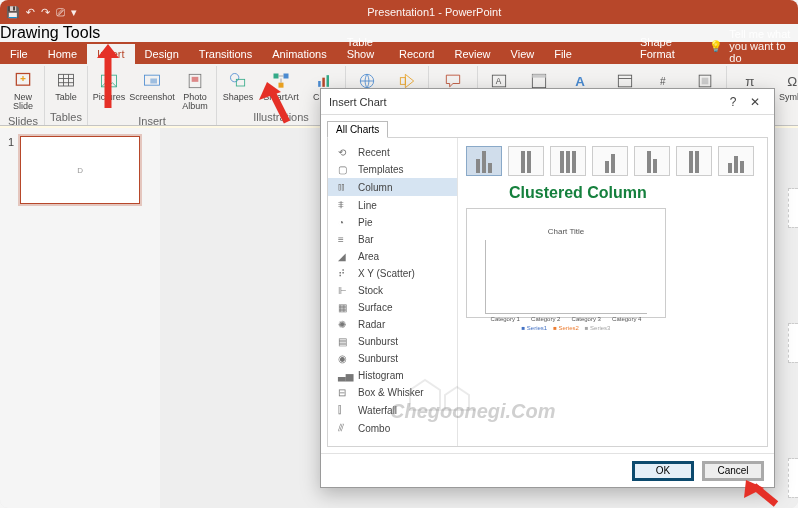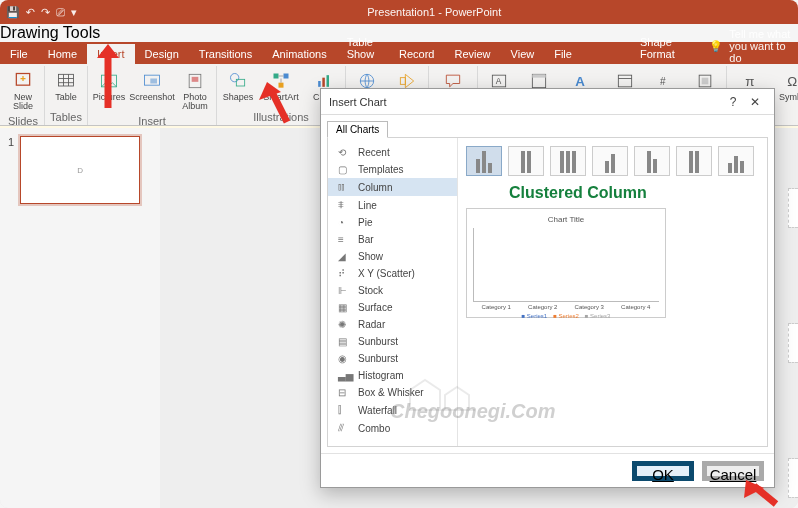--- a/index.html
+++ b/index.html
@@ -57,33 +57,33 @@
 .dlg-list { width: 130px; border-right: 1px solid #e4e4e4; padding: 6px 0; }
 .dlg-item { display: flex; align-items: center; gap: 6px; padding: 3px 10px; font-size: 10px; color: #444; cursor: pointer; }
 .dlg-item.sel { background: #d6e4f2; }
 .dlg-item .ic { width: 14px; display: inline-flex; color: #777; }
 .dlg-main { flex: 1; padding: 8px; }
 .subtype-row { display: flex; gap: 6px; margin-bottom: 8px; }
 .subt { width: 36px; height: 30px; border: 1px solid #ccc; display: flex; align-items: flex-end; justify-content: center; gap: 2px; padding: 2px; background: #fafafa; }
 .subt.sel { background: #d0ddeb; border-color: #8aa9c8; }
 .subt span { width: 4px; background: #888; }
 .subt-name { font-size: 16px; font-weight: 600; color: #15803d; margin-bottom: 6px; margin-left: 43px; }
-.preview { width: 200px; height: 110px; border: 1px solid #ccc; background: #fff; padding: 6px; }
+.preview { width: 200px; height: 110px; border: 1px solid #ccc; background: #fff; padding: 18px; }
 .chart-title { text-align: center; font-size: 8px; color: #555; margin-bottom: 4px; }
 .chart-box { height: 74px; border-left: 1px solid #bbb; border-bottom: 1px solid #bbb; display: flex; align-items: flex-end; justify-content: space-around; padding: 0 4px; }
 .bgroup { display: flex; gap: 2px; align-items: flex-end; }
 .bar { width: 4px; }
 .c1{background:#4472c4}.c2{background:#ed7d31}.c3{background:#a5a5a5}
 .cat-lbls { display: flex; justify-content: space-around; font-size: 6px; color: #555; margin-top: 2px; }
 .legend-row { display: flex; justify-content: center; gap: 6px; font-size: 6px; color: #555; margin-top: 3px; }
 .legend-row span::before { content:"■ "; }
 .legend-row .l1{color:#4472c4}.legend-row .l2{color:#ed7d31}.legend-row .l3{color:#a5a5a5}
 
 .dlg-btns { height: 34px; display: flex; align-items: center; justify-content: flex-end; gap: 8px; padding: 0 10px; border-top: 1px solid #e2e2e2; }
-.btn { min-width: 62px; height: 20px; font-size: 15px; background: #e5eff8; border: 5px solid #0c4a6e; text-decoration: underline; }
+.btn { min-width: 62px; height: 20px; font-size: 10px; background: #e5eff8; border: 3px solid #0c4a6e; }
 .btn.cancel { background: #eee; border-color: #aaa; }
 
 
 .arrow { position: absolute; pointer-events: none; z-index: 99; }
 .arrow svg { overflow: visible; }
 
 
 .watermark { position: absolute; left: 390px; top: 400px; font-size: 20px; font-weight: 700; color: rgba(120,120,120,0.35); font-family: Tahoma, sans-serif; font-style: italic; z-index: 3; }
 .watermark-logo { position: absolute; left: 400px; top: 370px; opacity: 0.25; z-index: 3; color: rgba(120,120,120,0.6); }
 </style>
@@ -392,21 +392,21 @@
         <div class="dlg-item">
           <span class="ic">◔</span>
           <span>Pie</span>
         </div>
         <div class="dlg-item">
           <span class="ic">≡</span>
           <span>Bar</span>
         </div>
         <div class="dlg-item">
           <span class="ic">◢</span>
-          <span>Show</span>
+          <span>Area</span>
         </div>
         <div class="dlg-item">
           <span class="ic">⠞</span>
           <span>X Y (Scatter)</span>
         </div>
         <div class="dlg-item">
           <span class="ic">⊩</span>
           <span>Stock</span>
         </div>
         <div class="dlg-item">

